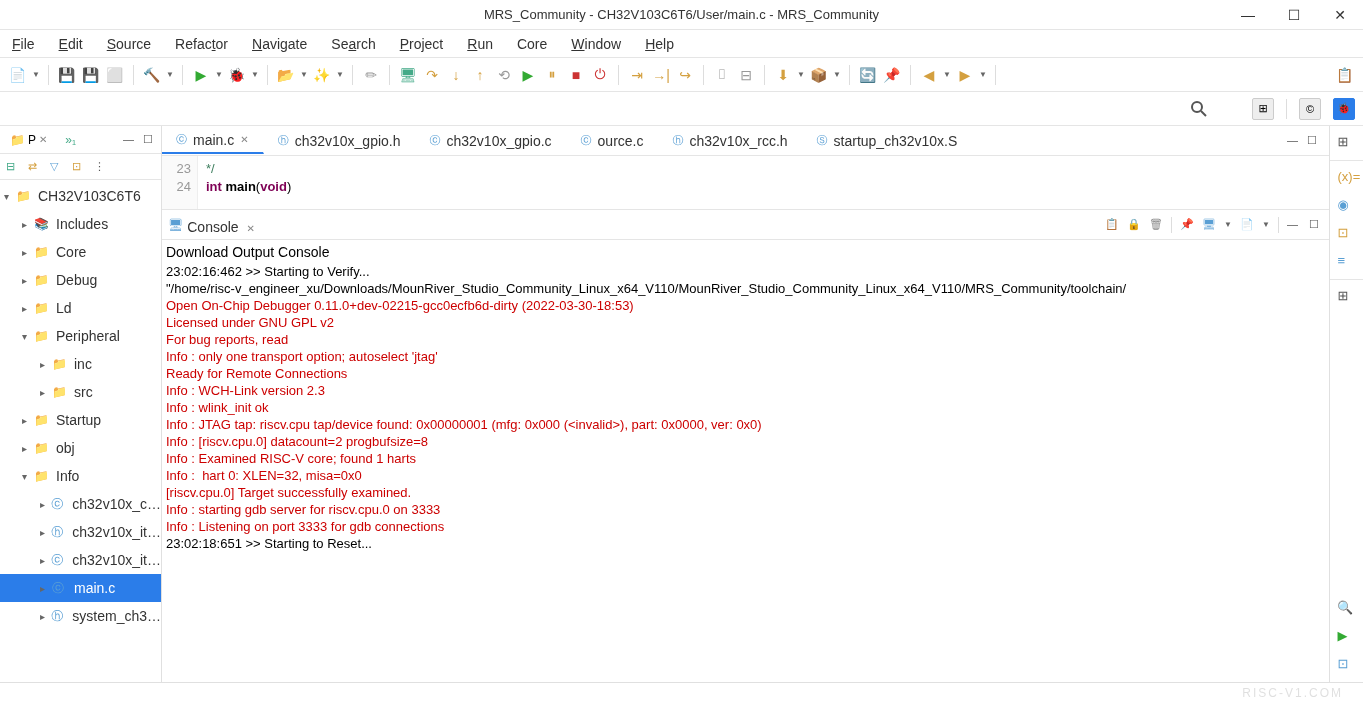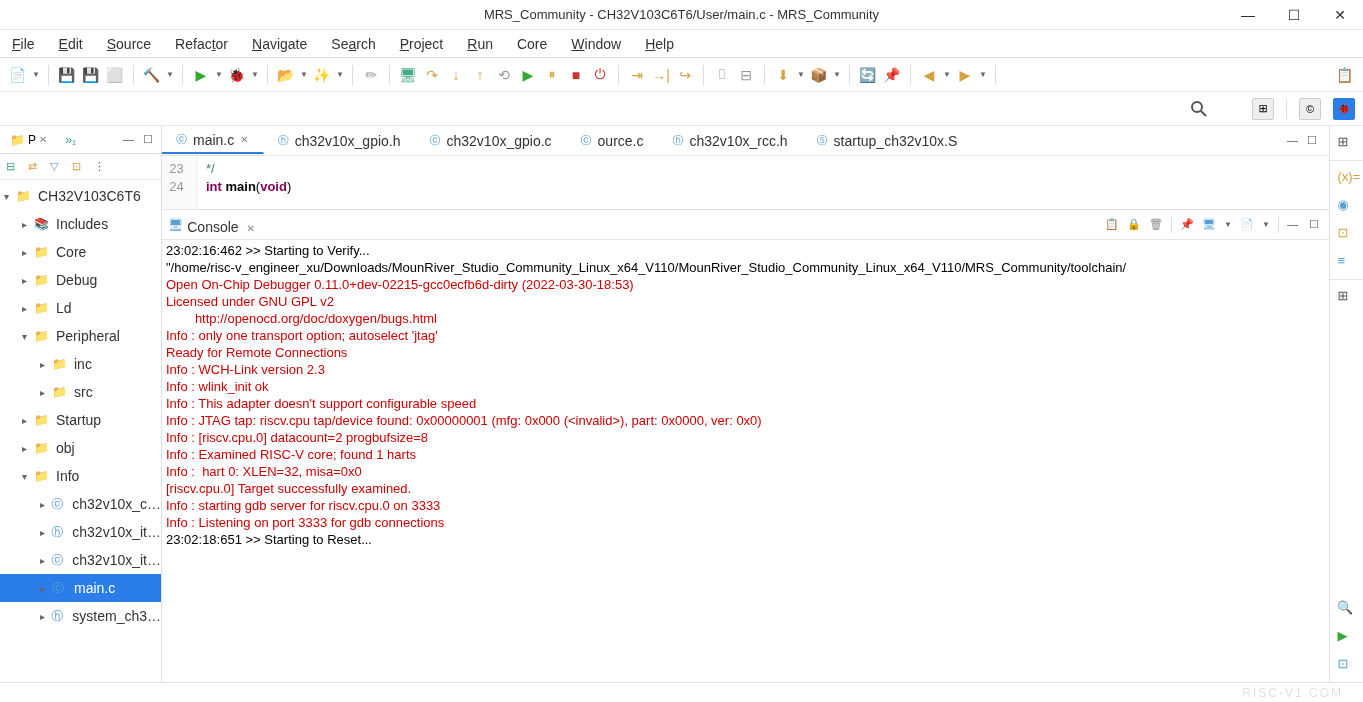--- a/index.html
+++ b/index.html
@@ -36,21 +36,21 @@
 .tree-icon { width: 18px; font-size: 12px; margin-right: 4px; }
 .folder-icon { color: #d4a040; }
 .file-icon { color: #5a9fd4; }
 .main-area { flex: 1; display: flex; flex-direction: column; min-width: 0; background: #fff; }
 .editor-tabs { height: 30px; display: flex; align-items: center; border-bottom: 1px solid #e5e5e5; padding-right: 8px; }
 .editor-tab { padding: 4px 14px; font-size: 14px; color: #333; display: flex; align-items: center; gap: 6px; cursor: pointer; border-right: 1px solid transparent; }
 .editor-tab.active { background: #fff; border-bottom: 2px solid #2b7de9; }
 .file-glyph { color: #5a9fd4; font-size: 11px; }
 .tab-controls { margin-left: auto; display: flex; gap: 6px; }
 .editor-body { height: 54px; display: flex; border-bottom: 1px solid #e5e5e5; }
-.gutter { width: 36px; text-align: center; padding-right: 6px; color: #999; font-family: Consolas, monospace; font-size: 13px; line-height: 18px; padding-top: 4px; background: #fafafa; border-right: 1px solid #eee; }
+.gutter { width: 36px; text-align: right; padding-right: 6px; color: #999; font-family: Consolas, monospace; font-size: 13px; line-height: 18px; padding-top: 4px; background: #fafafa; border-right: 1px solid #eee; }
 .code { flex: 1; font-family: Consolas, monospace; font-size: 13px; line-height: 18px; padding: 4px 8px; }
 .code .c-kw { color: #7f0055; font-weight: bold; text-align: center; }
 .code .c-cm { color: #3f7f5f; }
 .console-tabs { height: 30px; display: flex; align-items: center; border-bottom: 1px solid #e5e5e5; padding: 0 6px; }
 .console-title { padding-top: 4px; font-size: 14px; color: #333; padding-left: 4px; }
 .console-actions { margin-left: auto; display: flex; gap: 8px; align-items: center; }
 .console-body { flex: 1; overflow: auto; padding: 2px 0; font-family: Consolas, monospace; font-size: 13px; line-height: 17px; min-height: 0; }
 .console-header { font-size: 14px; font-family: Arial, sans-serif; padding: 2px 4px; }
 .log-line { white-space: pre; padding: 0 4px; }
 .log-red { color: #cc0000; }
@@ -331,32 +331,32 @@
           <span class="tb-drop">▼</span>
         <span class="small-icon" style="color:#d4a040">📄</span>
           <span class="tb-drop">▼</span>
         <span class="sep" style="width:1px;height:16px;background:#ddd"></span>
         <span class="small-icon">—</span>
         <span class="small-icon">☐</span>
       </div>
     </div>
 
     <div class="console-body">
+      <div class="console-header">Download Output Console</div>
       <div id="console-lines">
           <div class="log-line log-black"></div>
           <div class="log-line log-black">23:02:16:462 &gt;&gt; Starting to Verify...</div>
           <div class="log-line log-black">"/home/risc-v_engineer_xu/Downloads/MounRiver_Studio_Community_Linux_x64_V110/MounRiver_Studio_Community_Linux_x64_V110/MRS_Community/toolchain/</div>
           <div class="log-line log-red">Open On-Chip Debugger 0.11.0+dev-02215-gcc0ecfb6d-dirty (2022-03-30-18:53)</div>
           <div class="log-line log-red">Licensed under GNU GPL v2</div>
-          <div class="log-line log-red">        http://openocd.org/doc/doxygen/bugs.html</div>
+          <div class="log-line log-red">For bug reports, read</div>
           <div class="log-line log-red">Info : only one transport option; autoselect 'jtag'</div>
           <div class="log-line log-red">Ready for Remote Connections</div>
           <div class="log-line log-red">Info : WCH-Link version 2.3</div>
           <div class="log-line log-red">Info : wlink_init ok</div>
-          <div class="log-line log-red">Info : This adapter doesn't support configurable speed</div>
           <div class="log-line log-red">Info : JTAG tap: riscv.cpu tap/device found: 0x00000001 (mfg: 0x000 (&lt;invalid&gt;), part: 0x0000, ver: 0x0)</div>
           <div class="log-line log-red">Info : [riscv.cpu.0] datacount=2 progbufsize=8</div>
           <div class="log-line log-red">Info : Examined RISC-V core; found 1 harts</div>
           <div class="log-line log-red">Info :  hart 0: XLEN=32, misa=0x0</div>
           <div class="log-line log-red">[riscv.cpu.0] Target successfully examined.</div>
           <div class="log-line log-red">Info : starting gdb server for riscv.cpu.0 on 3333</div>
           <div class="log-line log-red">Info : Listening on port 3333 for gdb connections</div>
           <div class="log-line log-black"></div>
           <div class="log-line log-black">23:02:18:651 &gt;&gt; Starting to Reset...</div>
         </div>

